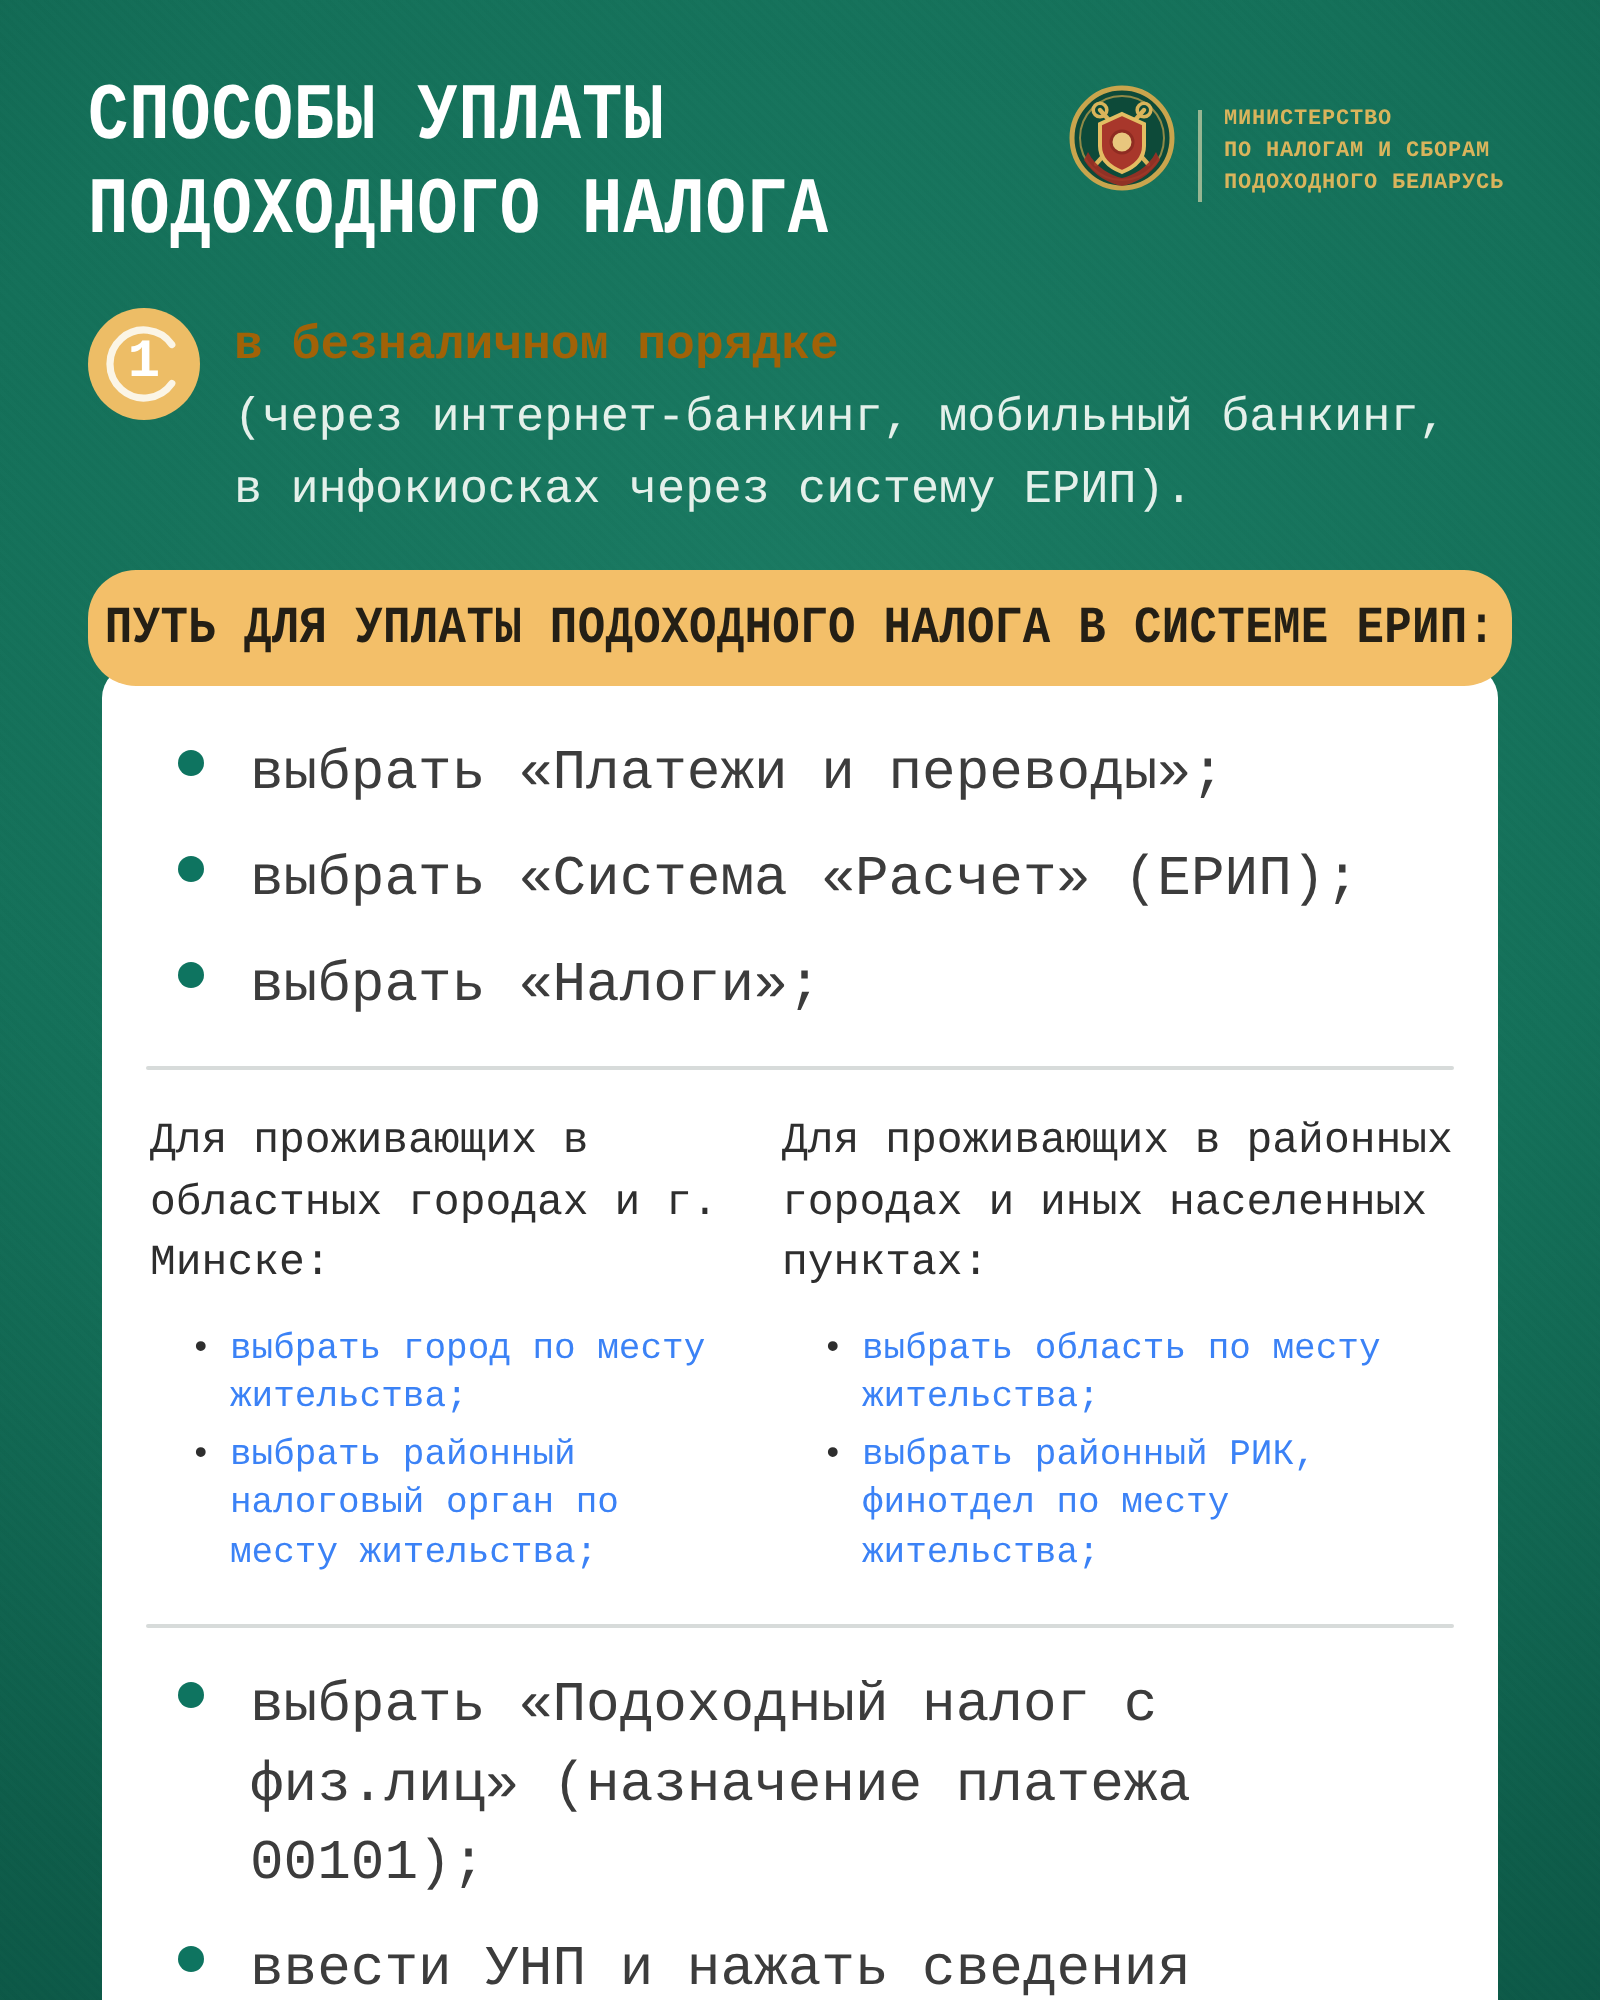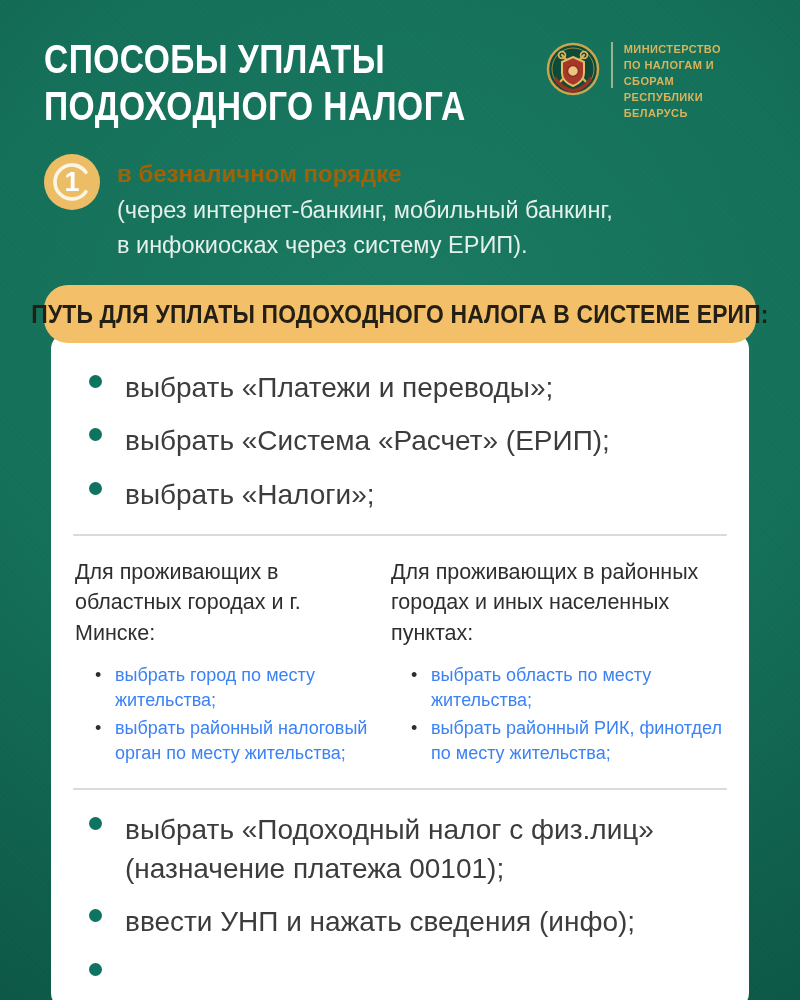--- a/index.html
+++ b/index.html
@@ -8,27 +8,27 @@
     font-family: "Liberation Sans", "DejaVu Sans", sans-serif;
     background:
       radial-gradient(130% 95% at 50% 32%, #1a7a62 0%, #147059 42%, #0e5d4a 72%, #0a4f40 100%);
     overflow:hidden;
     position:relative;
   }
   .noise {
     position:absolute; inset:0; pointer-events:none; opacity:.35;
     background-image: repeating-linear-gradient(45deg, rgba(255,255,255,.015) 0 2px, rgba(0,0,0,.02) 2px 4px);
   }
-  .page { position:relative; width:800px; height:716px; padding:36px 44px 0 44px; }
+  .page { position:relative; width:800px; height:716px; padding:36px 44px 0 44px;font-family:Liberation Mono, monospace; }
 
   
   .topbar { display:flex; justify-content:space-between; align-items:flex-start; }
   .title { color:#ffffff; font-weight:bold; font-size:40px; line-height:1.18; }
   .title .tline { display:inline-block; transform:scaleX(.84); transform-origin:left center; white-space:nowrap; letter-spacing:.5px; }
-  .logo { display:flex; align-items:flex-start; gap:11px; margin-top:6px; margin-right:4px; }
+  .logo { display:flex; align-items:flex-end; gap:11px; margin-top:6px; margin-right:4px; }
   .logo-sep { width:2px; height:46px; background:#b9c7a0; opacity:.8; }
   .ministry { color:#d9b45c; font-weight:bold; font-size:11px; line-height:1.45; letter-spacing:.4px; }
 
   
   .step { display:flex; gap:17px; align-items:flex-start; }
   .step1 { margin-top:24px; }
   .badge { position:relative; width:56px; height:56px; flex:0 0 56px; }
   .badge .num { position:absolute; inset:0; display:flex; align-items:center; justify-content:center;
     font-weight:bold; font-size:27px; }
   .badge1 .num { color:#ffffff; }
@@ -89,21 +89,21 @@
           <circle cx="16" cy="13" r="3.4" fill="none" stroke="#d9b45a" stroke-width="1.8"></circle>
           <path d="M27 15 L38 20 V31 C38 38 32 42 27 44 C22 42 16 38 16 31 V20 Z" fill="#a8372b" stroke="#e3bd62" stroke-width="2"></path>
           <circle cx="27" cy="29" r="5.5" fill="#e8c77e" stroke="#8f2c22" stroke-width="1.5"></circle>
           <path d="M10 34 C14 42 22 46 27 47 C32 46 40 42 44 34 L46 38 C41 46 33 50 27 51 C21 50 13 46 8 38 Z" fill="#9f2f24" opacity=".9"></path>
         </svg>
       </span>
       <span class="logo-sep"></span>
       <div class="ministry">
         <div>МИНИСТЕРСТВО</div>
         <div>ПО НАЛОГАМ И СБОРАМ</div>
-        <div>РЕСПУБЛИКИ БЕЛАРУСЬ</div>
+        <div>ПОДОХОДНОГО БЕЛАРУСЬ</div>
       </div>
     </div>
   </div>
 
   <div class="step step1">
     <div class="badge badge1">
       <svg width="56" height="56" viewBox="0 0 56 56">
         <circle cx="28" cy="28" r="28" fill="#edbd66"></circle>
         <path d="M41.9 18.25 A 17 17 0 1 0 41.9 37.75" fill="none" stroke="#fbf5e6" stroke-width="3.6" stroke-linecap="round"></path>
       </svg>

